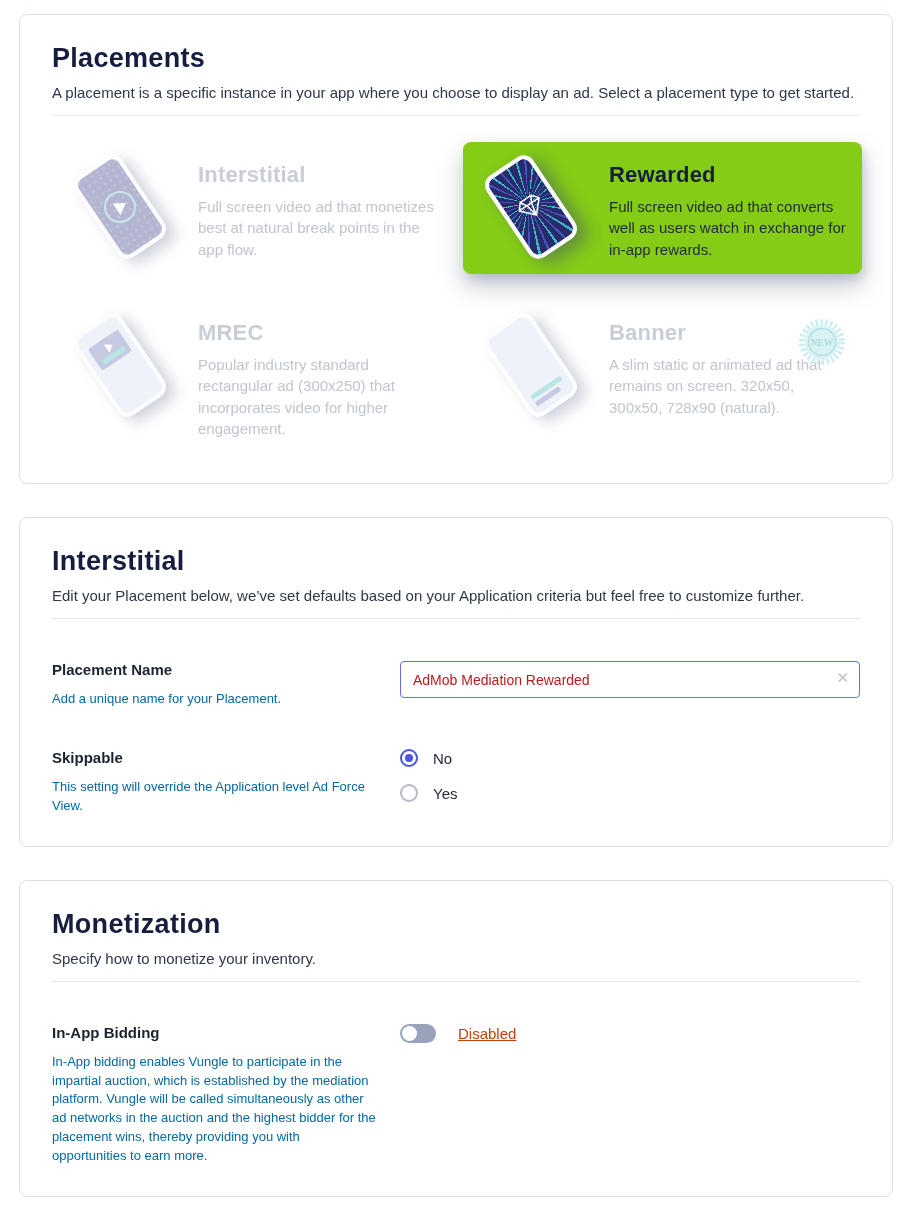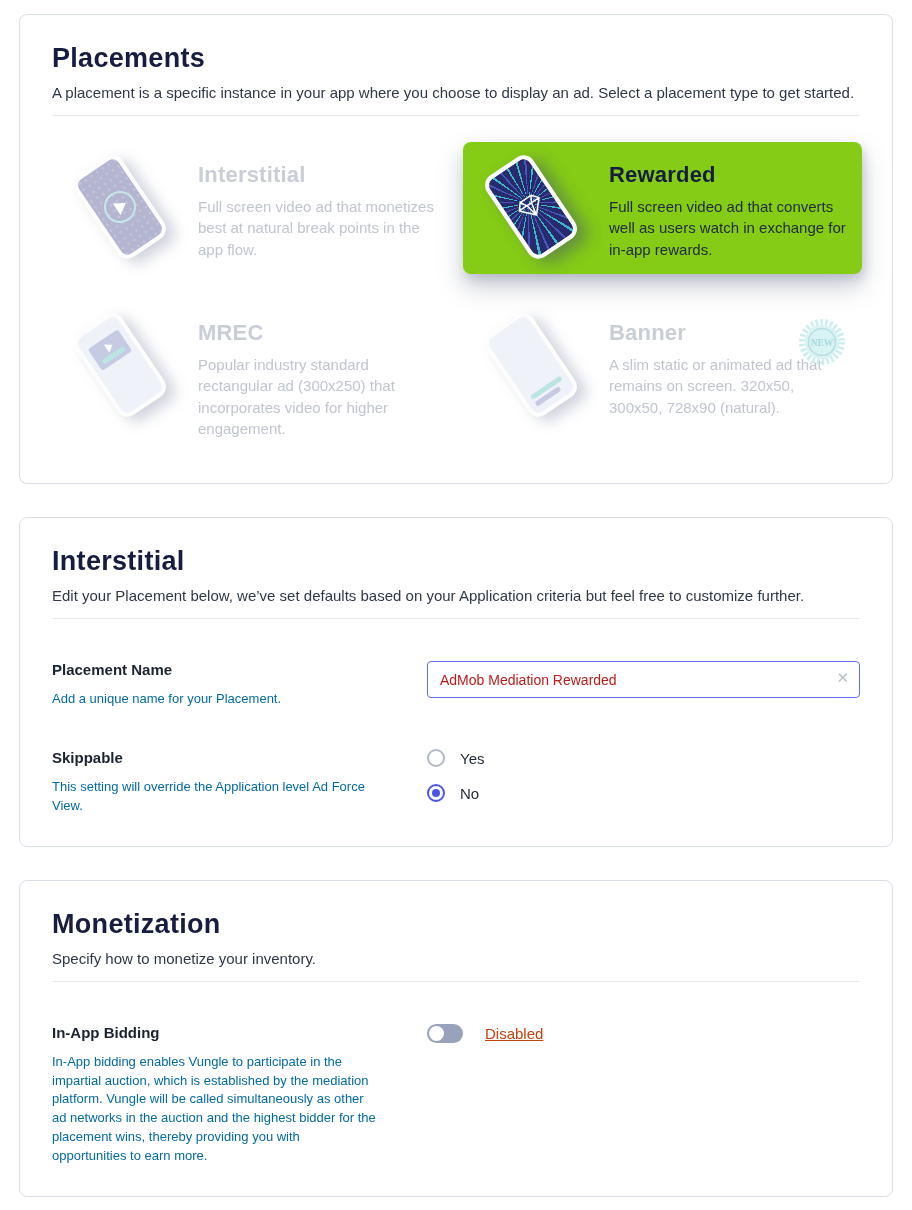--- a/index.html
+++ b/index.html
@@ -83,21 +83,21 @@
                    display:flex; flex-direction:column; gap:3px; }
   .banner-strips .s1 { height:5px; background:#b9e6e2; border-radius:2px; }
   .banner-strips .s2 { height:5px; background:#c6cae2; border-radius:2px; width:80%; }
 
   .new-badge {
     position:absolute; top:18px; right:16px; width:48px; height:48px;
   }
   .new-badge svg { display:block; }
 
   
-  .setting-row { display:flex; align-items:flex-start; margin-top:40px;gap:27px; }
+  .setting-row { display:flex; align-items:flex-start; margin-top:40px; }
   .setting-row:first-of-type { margin-top:42px; }
   .setting-left { width:348px; flex:none; padding-right:24px; }
   .setting-right { flex:1; }
   .setting-label { font-size:15px; font-weight:700; color:#1b2330; margin-bottom:12px; }
   .setting-desc  { font-size:13px; color:#0369a1; line-height:1.45; max-width:332px; }
 
   .text-field {
     position:relative; width:100%;
   }
   .text-field input {
@@ -237,26 +237,26 @@
       </div>
     </div>
 
     <div class="setting-row">
       <div class="setting-left">
         <div class="setting-label">Skippable</div>
         <div class="setting-desc">This setting will override the Application level Ad Force View.</div>
       </div>
       <div class="setting-right">
         <div class="radio-row">
+          <span class="radio-circle checked"></span>
+          <span class="radio-label">No</span>
+        </div>
+        <div class="radio-row">
           <span class="radio-circle"></span>
           <span class="radio-label">Yes</span>
-        </div>
-        <div class="radio-row">
-          <span class="radio-circle checked"></span>
-          <span class="radio-label">No</span>
         </div>
       </div>
     </div>
   </section>
 
   <section class="card">
     <h2 class="card-title">Monetization</h2>
     <p class="card-sub">Specify how to monetize your inventory.</p>
     <hr class="divider">
 

